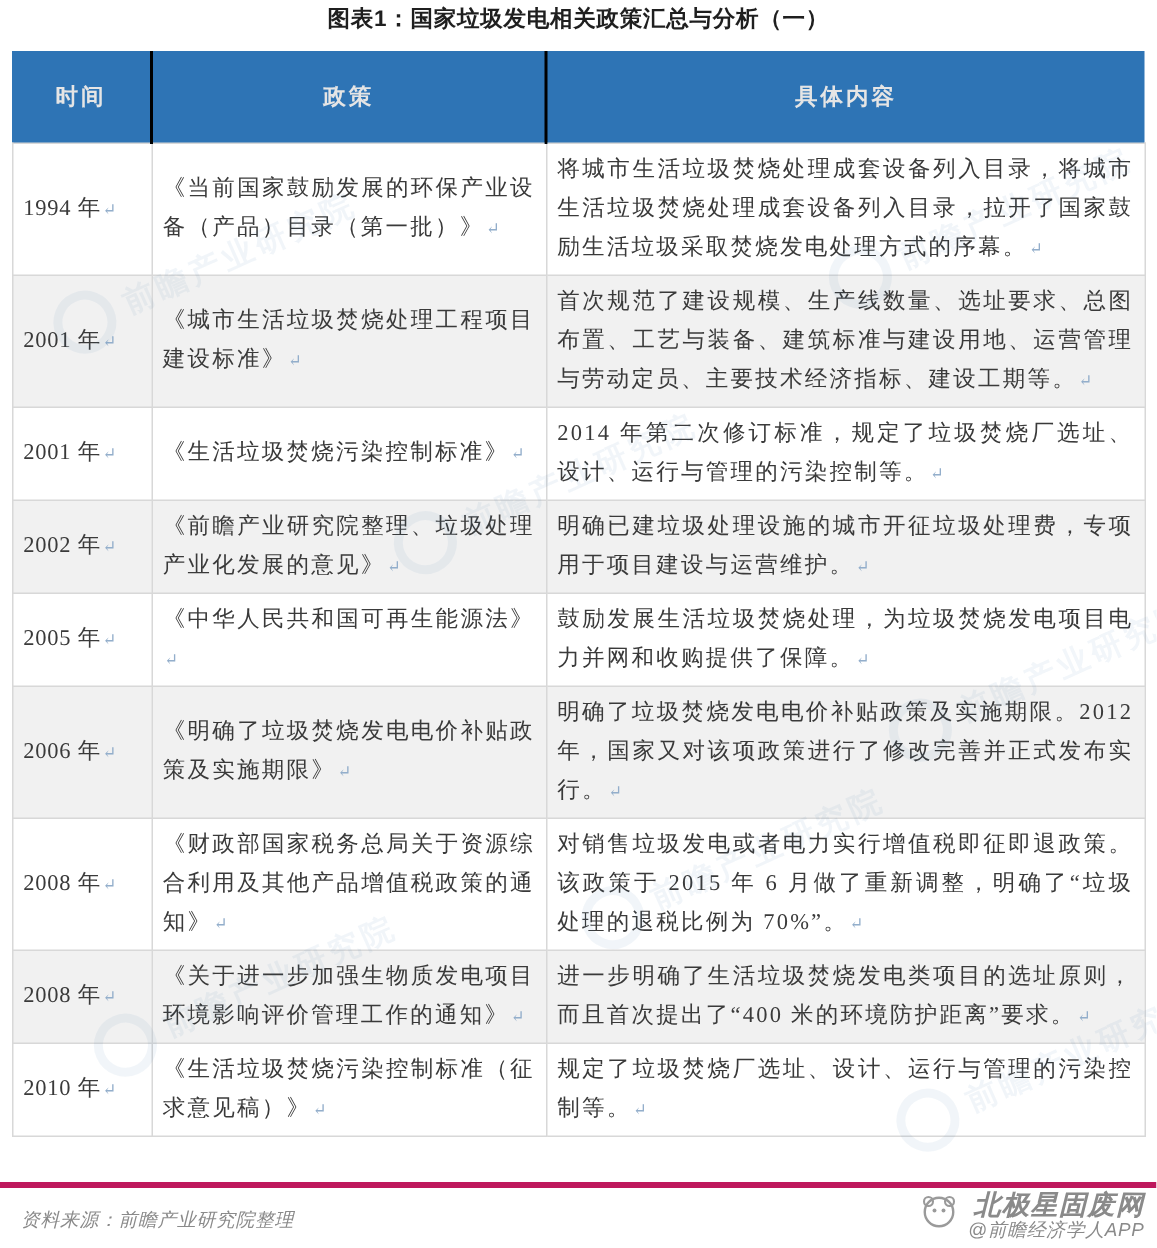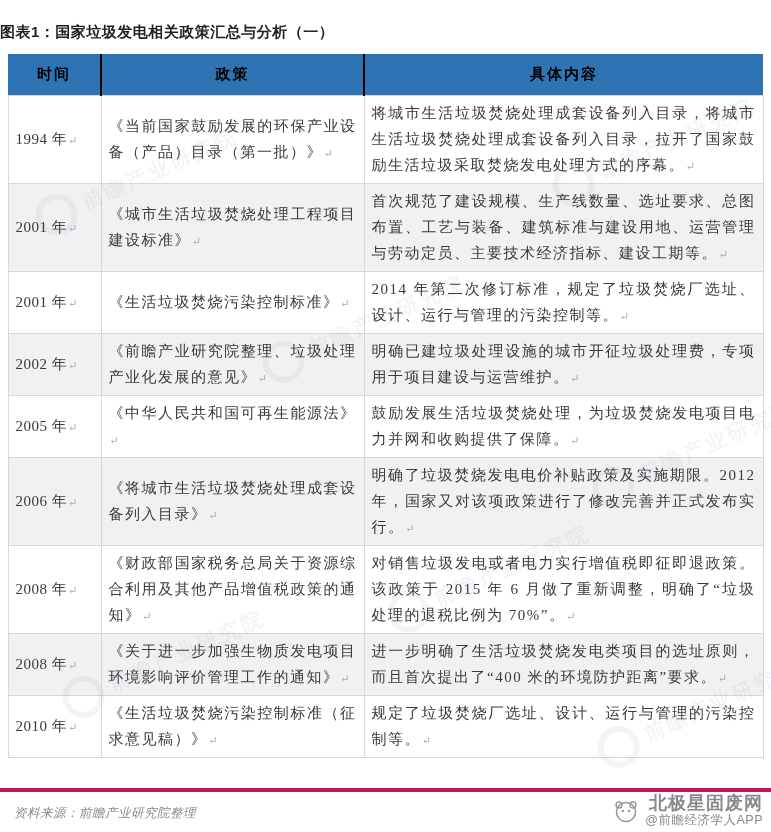--- a/index.html
+++ b/index.html
@@ -9,44 +9,44 @@
   }
   body {
     width: 771px;
     height: 832px;
     position: relative;
     overflow: hidden;
     font-family: "Liberation Sans", "DejaVu Sans", sans-serif;
   }
   .page-title {
     margin: 0;
-    padding-top: 23px;
-    text-align: left;
+    padding-top: 3px;
+    text-align: center;
     font-size: 15px;
     font-weight: bold;
     color: #1f1f1f;
     letter-spacing: 0.5px;
     font-family: "Liberation Sans", "DejaVu Sans", sans-serif;
   }
   table.policy-table {
     border-collapse: collapse;
     width: 755px;
     margin: 12px auto 0 auto;
     table-layout: fixed;
   }
   table.policy-table col.c-time   { width: 93px; }
   table.policy-table col.c-policy { width: 263px; }
   table.policy-table col.c-content{ width: 399px; }
   table.policy-table th {
     background: var(--header-bg, #2E74B5);
-    color: #000000;
+    color: #e5e5e5;
     font-size: 15px;
     font-weight: bold;
     letter-spacing: 2px;
-    padding: 11px 4px;
+    padding: 21px 4px;
     text-align: center;
     font-family: "Liberation Sans", "DejaVu Sans", sans-serif;
   }
   table.policy-table th + th { border-left: 2px solid #000000; }
   table.policy-table td {
     border: 1px solid var(--border-color, #d8d8d8);
     font-size: 15px;
     color: var(--text-color, #3a3a3a);
     vertical-align: middle;
     padding: 4px 7px;
@@ -87,23 +87,23 @@
     font-size: 12.5px;
     color: var(--footer-text, #8a8a8a);
     font-family: "Liberation Serif", "DejaVu Serif", serif;
     letter-spacing: 0.5px;
   }
   .brand-block {
     position: absolute;
     right: 8px;
     top: 2px;
     display: flex;
-    align-items: center;
     gap: 6px;
     color: var(--footer-text, #8a8a8a);
+    font-style: italic;
   }
   .brand-logo { width: 26px; height: 26px; display: inline-block; }
   .brand-text {
     display: flex;
     flex-direction: column;
     align-items: flex-end;
     line-height: 1.1;
   }
   .brand-name {
     font-size: 18px;
@@ -212,21 +212,21 @@
         <td class="cell-policy"><span>《前瞻产业研究院整理、垃圾处理产业化发展的意见》</span><span class="ret">↵</span></td>
         <td class="cell-content"><span>明确已建垃圾处理设施的城市开征垃圾处理费，专项用于项目建设与运营维护。</span><span class="ret">↵</span></td>
       </tr>
       <tr>
         <td class="cell-time"><span>2005 年</span><span class="ret">↵</span></td>
         <td class="cell-policy"><span>《中华人民共和国可再生能源法》</span><span class="ret">↵</span></td>
         <td class="cell-content"><span>鼓励发展生活垃圾焚烧处理，为垃圾焚烧发电项目电力并网和收购提供了保障。</span><span class="ret">↵</span></td>
       </tr>
       <tr class="alt">
         <td class="cell-time"><span>2006 年</span><span class="ret">↵</span></td>
-        <td class="cell-policy"><span>《将城市生活垃圾焚烧处理成套设备列入目录》</span><span class="ret">↵</span></td>
+        <td class="cell-policy"><span>《明确了垃圾焚烧发电电价补贴政策及实施期限》</span><span class="ret">↵</span></td>
         <td class="cell-content"><span>明确了垃圾焚烧发电电价补贴政策及实施期限。2012 年，国家又对该项政策进行了修改完善并正式发布实行。</span><span class="ret">↵</span></td>
       </tr>
       <tr>
         <td class="cell-time"><span>2008 年</span><span class="ret">↵</span></td>
         <td class="cell-policy"><span>《财政部国家税务总局关于资源综合利用及其他产品增值税政策的通知》</span><span class="ret">↵</span></td>
         <td class="cell-content"><span>对销售垃圾发电或者电力实行增值税即征即退政策。该政策于 2015 年 6 月做了重新调整，明确了“垃圾处理的退税比例为 70%”。</span><span class="ret">↵</span></td>
       </tr>
       <tr class="alt">
         <td class="cell-time"><span>2008 年</span><span class="ret">↵</span></td>
         <td class="cell-policy"><span>《关于进一步加强生物质发电项目环境影响评价管理工作的通知》</span><span class="ret">↵</span></td>

